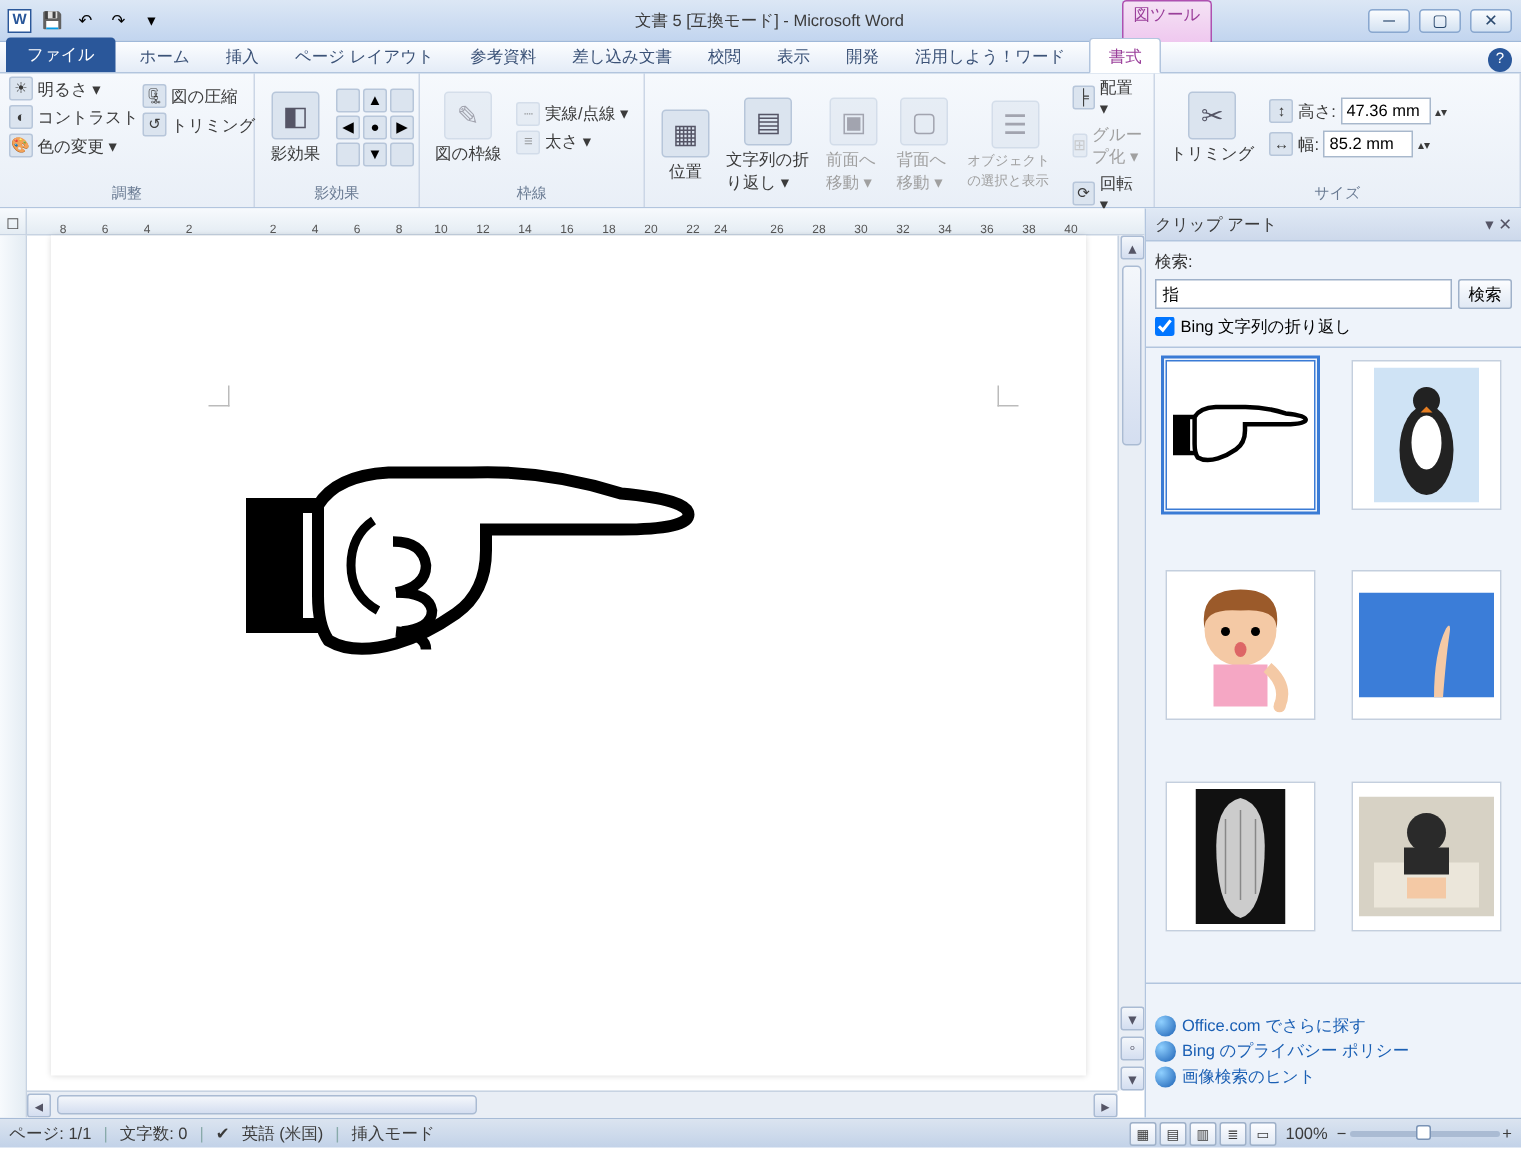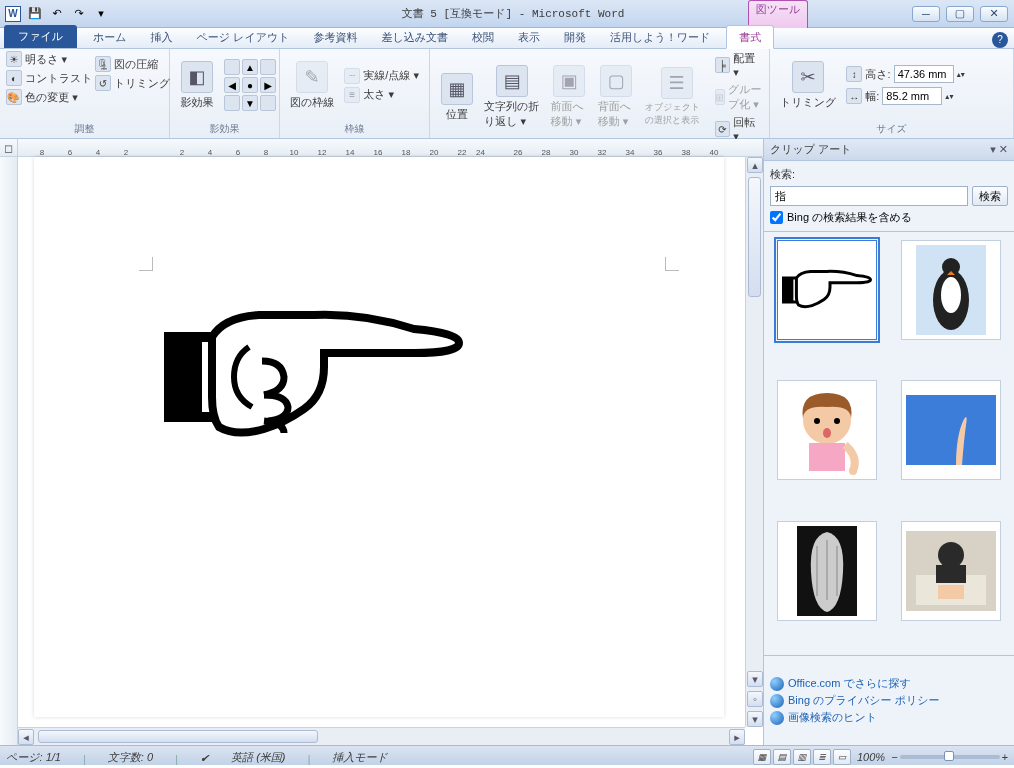--- a/index.html
+++ b/index.html
@@ -1,21 +1,21 @@
 <!DOCTYPE html>
 <html><head>
 <meta charset="utf-8">
 <style>
 * { box-sizing: border-box; margin: 0; padding: 0; font-family: "Meiryo UI", "MS PGothic", sans-serif; font-size: 11px; }
 body { background: #fff; width: 1014px; height: 768px; overflow: hidden; position: relative; }
 
 .titlebar { height: 28px; background: linear-gradient(#dce7f5,#c2d5ef); display: flex; align-items: center; border-bottom: 1px solid #9fb8d9; position: relative; }
 .titlebar .qat { display: flex; align-items: center; gap: 2px; padding: 0 3px; }
 .titlebar .qat-btn { width: 20px; height: 20px; display: flex; align-items: center; justify-content: center; border-radius: 2px; }
-.titlebar .title-center { position: absolute; left: 12px; right: 0; text-align: center; color: #3b3b3b; pointer-events: none; font-family: Liberation Mono, monospace; }
+.titlebar .title-center { position: absolute; left: 12px; right: 0; text-align: center; color: #3b3b3b; pointer-events: none; }
 .titlebar .wincontrols { margin-left: auto; display: flex; gap: 6px; padding-right: 6px; }
 .winbtn { width: 28px; height: 16px; background: linear-gradient(#fafcfe,#d4e2f2); border: 1px solid #8aa8cf; border-radius: 3px; display:flex; align-items:center; justify-content:center; color:#2b4a6f; }
 .tool-tab { position: absolute; right: 206px; top: 0; width: 60px; height: 28px; text-align: center; border: 1px solid #b050b0; border-bottom: none; border-top-left-radius: 3px; border-top-right-radius: 3px; color: #9a3f9a; padding-top: 1px; background: linear-gradient(#f5e3f5,#efc8ef); font-size:10px;}
 
 .tabs { height: 21px; background: linear-gradient(#fcfdff,#e4ecf7); display: flex; align-items: flex-end; padding-left: 4px; border-bottom: 1px solid #b2c5de; position:relative;}
 .tab { padding: 4px 12px 3px; color: #3b5277; cursor: default; }
 .tab.file { background: #2a579a; color: #fff; border-top-left-radius:3px; border-top-right-radius:3px; margin-right:4px; padding:4px 14px;}
 .tab.active { background: #fff; border: 1px solid #b2c5de; border-bottom: 1px solid #fff; margin-bottom:-1px; border-top-left-radius:3px; border-top-right-radius:3px; color:#9a3f9a;}
 .help-icon { margin-left:auto; width:16px; height:16px; background:#2a579a; color:#fff; border-radius:50%; text-align:center; line-height:16px; font-size:10px; margin-right:6px;}
 
@@ -56,21 +56,21 @@
 .panel-form select { flex:1; height:20px; border:1px solid #9fb1c9; background:#fff;}
 .panel-form button { height:20px; padding:0 6px; border:1px solid #9fb1c9; background:linear-gradient(#fcfdff,#e1e9f4); border-radius:2px;}
 .panel-form .chk { display:flex; gap:4px; align-items:center;}
 .results { flex:1; overflow:auto; padding:8px; display:grid; grid-template-columns:1fr 1fr; gap:14px; }
 .result { width:100px; height:100px; background:#fff; border:1px solid #c4cfde; display:flex; align-items:center; justify-content:center; justify-self:center; position:relative;}
 .result.selected { outline:2px solid #3a7bd5; outline-offset:1px; border-color:#3a7bd5;}
 .panel-footer { border-top:1px solid #b2c5de; padding:20px 6px; display:flex; flex-direction:column; gap:2px;}
 .panel-footer a { color:#1a5fb4; text-decoration:none; display:flex; gap:4px; align-items:center;}
 .globe { width:14px; height:14px; background:radial-gradient(circle at 30% 30%, #8fd0ff, #1a5fb4); border-radius:50%; position:relative;}
 
-.statusbar { height:20px; background:linear-gradient(#dbe4f0,#c2d2e8); border-top:1px solid #a7bbd6; display:flex; align-items:flex-end; padding:0 6px; gap:22px; color:#3b3b3b; font-size:10px;font-style:italic;}
+.statusbar { height:20px; background:linear-gradient(#dbe4f0,#c2d2e8); border-top:1px solid #a7bbd6; display:flex; align-items:center; padding:0 6px; gap:8px; color:#3b3b3b; font-size:10px;}
 .statusbar .sep { color:#8aa; }
 .zoom-ctl { margin-left:auto; display:flex; align-items:center; gap:2px;}
 .zoom-slider { width:100px; height:4px; background:#aabbd3; position:relative; border-radius:2px;}
 .zoom-slider .knob { width:10px; height:10px; background:#fff; border:1px solid #7a93b5; border-radius:2px; position:absolute; top:-4px; left:44px;}
 .viewbtn { width:18px; height:16px; border:1px solid #9fb1c9; background:linear-gradient(#fcfdff,#e1e9f4); border-radius:2px; display:flex; align-items:center; justify-content:center; font-size:9px;}
 </style>
 </head>
 <body>
 
 <div class="titlebar">
@@ -310,21 +310,21 @@
       <span class="drop">▾ ✕</span>
     </div>
     <div class="panel-form">
       <label>検索:</label>
       <div class="row">
         <input type="text" value="指" style="">
         <button>検索</button>
       </div>
       <div class="chk">
           <input type="checkbox" checked="" style="">
-          <span>Bing の検索結果を含める</span>
+          <span>Bing 文字列の折り返し</span>
         </div>
     </div>
     <div class="results">
       <div class="result selected">
         <svg width="90" height="60" viewBox="0 0 300 180">
             <rect x="0" y="45" width="48" height="90" fill="#000"></rect>
             <rect x="38" y="55" width="10" height="70" fill="#fff"></rect>
             <path d="M48 50 Q60 30 95 28 L150 28 Q200 26 250 42 Q295 46 295 56 Q295 66 250 66 L160 66 L160 80 Q160 108 140 122 Q120 136 100 142 Q72 150 55 140 Q48 130 48 110 Z" fill="#fff" stroke="#000" stroke-width="10"></path>
           </svg>
       </div>

